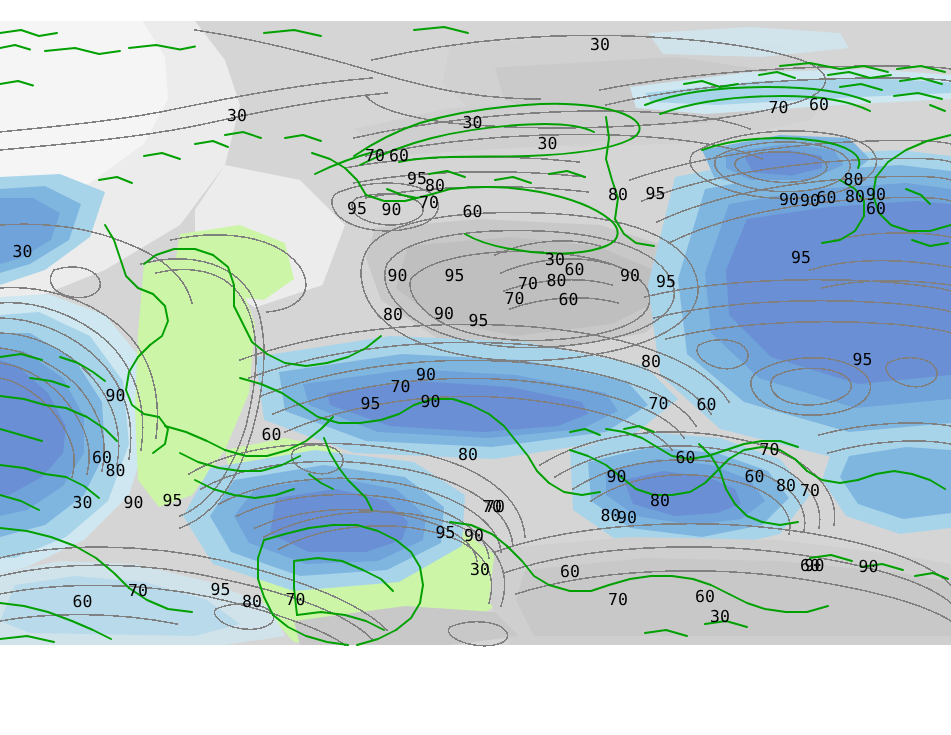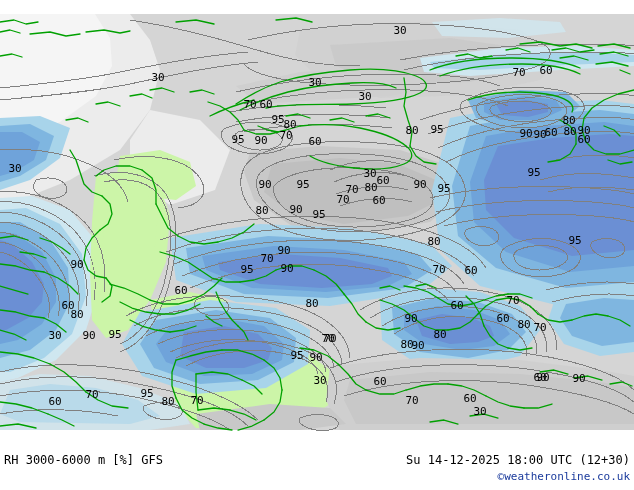--- a/index.html
+++ b/index.html
@@ -497,19 +497,14 @@
         <div class="clabel" style="left: 540px; top: 377px;">60</div>
         <div class="clabel" style="left: 579px; top: 378px;">90</div>
         <div class="clabel" style="left: 412px; top: 400px;">70</div>
         <div class="clabel" style="left: 470px; top: 398px;">60</div>
         <div class="clabel" style="left: 480px; top: 411px;">30</div>
         <div class="clabel" style="left: 407px; top: 344px;">80</div>
         <div class="clabel" style="left: 380px; top: 381px;">60</div>
       </div>
   </div>
 
-  <div id="footer">
-    <div id="footer-left">RH 3000-6000 m [%] GFS</div>
-    <div id="footer-right">Su 14-12-2025 18:00 UTC (12+30)</div>
-    <div id="footer-credit">©weatheronline.co.uk</div>
-  </div>
 
 </div>
 
 </body></html>

